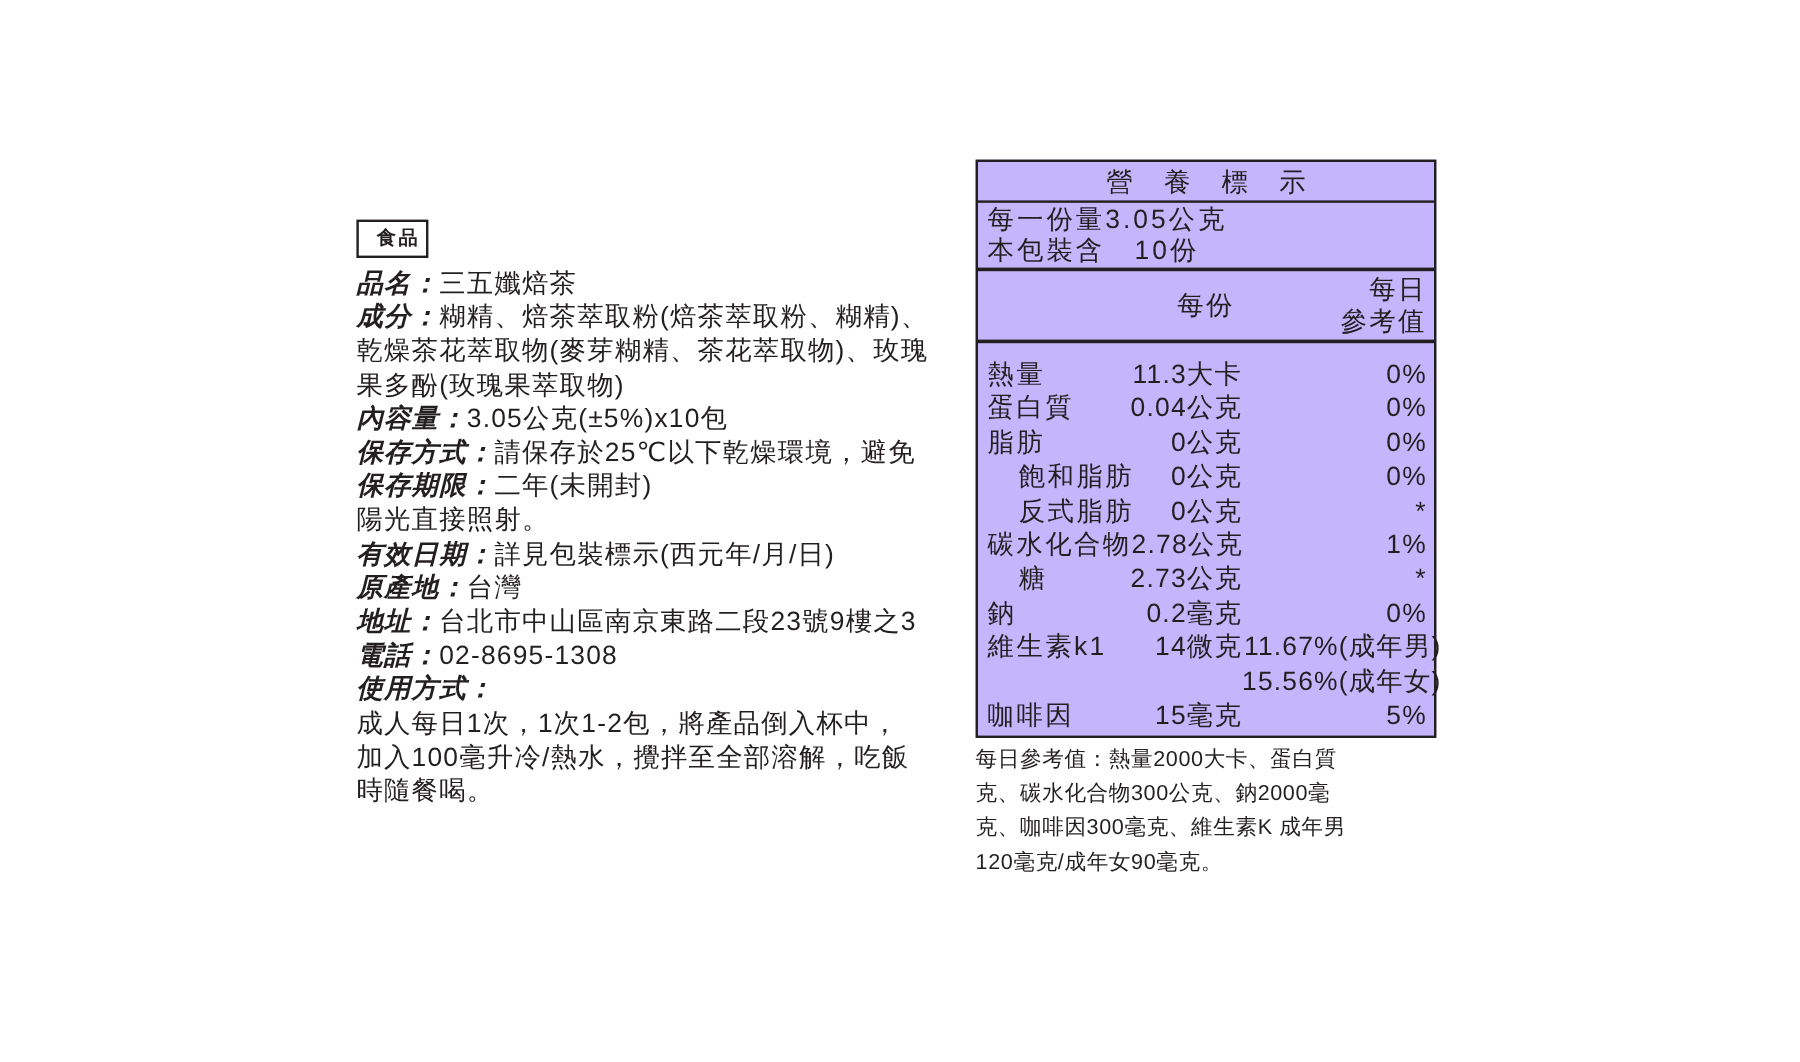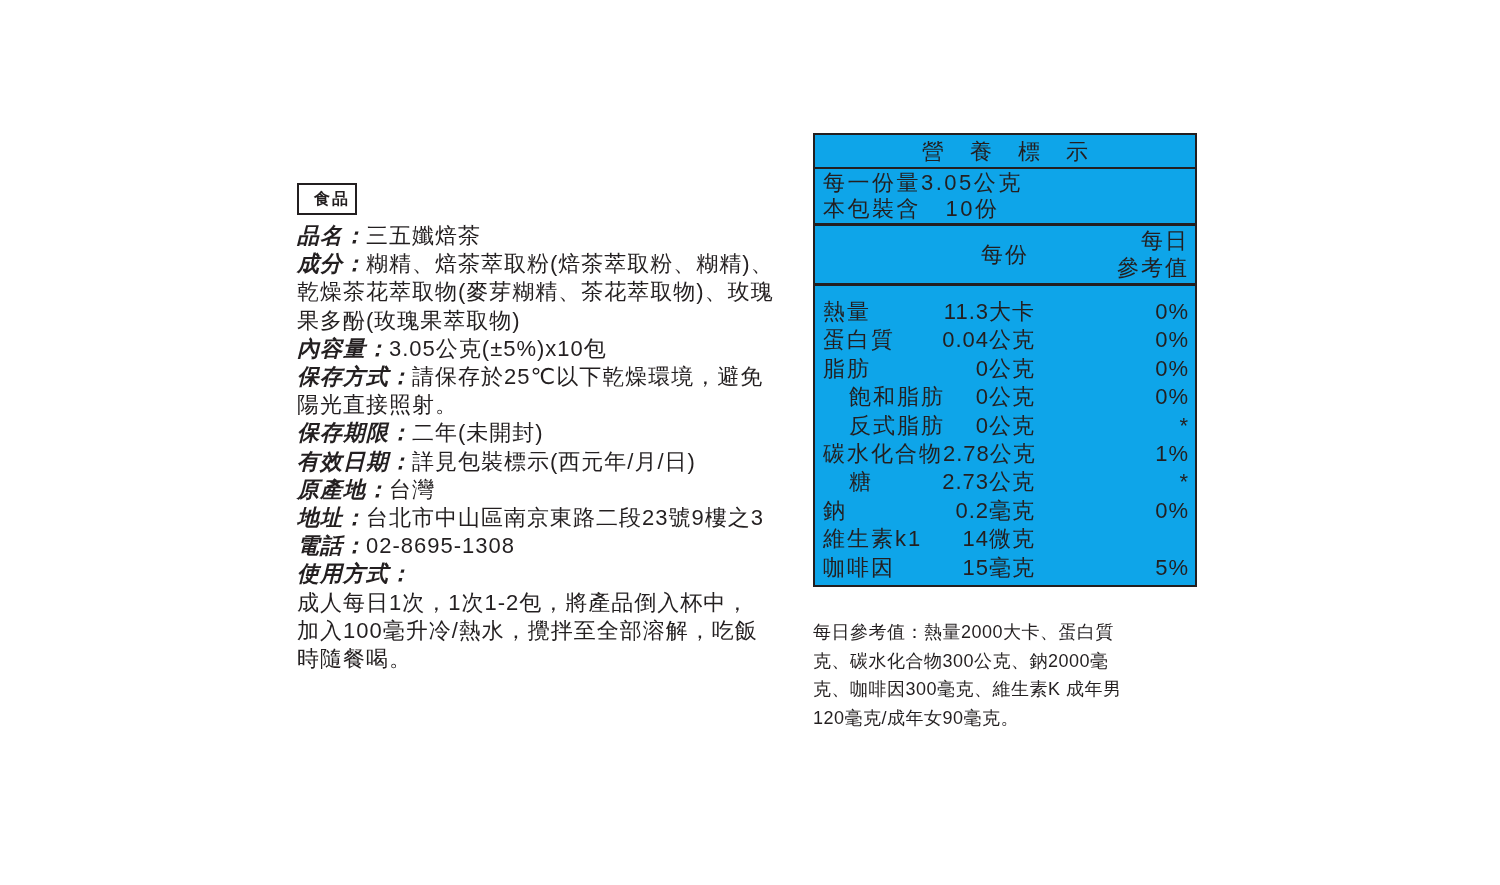--- a/index.html
+++ b/index.html
@@ -43,21 +43,21 @@
 
   
   .nutrition-table {
     position: absolute;
     left: 813px;
     top: 133px;
     width: 384px;
     border: 2px solid #231f20;
     font-size: 22px;
     box-sizing: border-box;
-    background: #0ea5e9;
+    background: #c4b5fd;
   }
   .nt-title {
     text-align: center;
     padding: 3px 0 2px 0;
     border-bottom: 2px solid #231f20;
     line-height: 27px;
   }
   .nt-title span { letter-spacing: 26px; margin-right: -26px; }
   .nt-serving {
     padding: 1px 6px 2px 8px;
@@ -118,22 +118,22 @@
   <div class="food-badge">
     <span>食品</span>
   </div>
   <div class="product-lines">
       <div class="pline"><span class="lbl">品名：</span><span class="val">三五孅焙茶</span></div>
       <div class="pline"><span class="lbl">成分：</span><span class="val">糊精、焙茶萃取粉(焙茶萃取粉、糊精)、</span></div>
       <div class="pline"><span class="lbl"></span><span class="val">乾燥茶花萃取物(麥芽糊精、茶花萃取物)、玫瑰</span></div>
       <div class="pline"><span class="lbl"></span><span class="val">果多酚(玫瑰果萃取物)</span></div>
       <div class="pline"><span class="lbl">內容量：</span><span class="val">3.05公克(±5%)x10包</span></div>
       <div class="pline"><span class="lbl">保存方式：</span><span class="val">請保存於25℃以下乾燥環境，避免</span></div>
+      <div class="pline"><span class="lbl">保存期限：</span><span class="val">二年(未開封)</span></div>
       <div class="pline"><span class="lbl"></span><span class="val">陽光直接照射。</span></div>
-      <div class="pline"><span class="lbl">保存期限：</span><span class="val">二年(未開封)</span></div>
       <div class="pline"><span class="lbl">有效日期：</span><span class="val">詳見包裝標示(西元年/月/日)</span></div>
       <div class="pline"><span class="lbl">原產地：</span><span class="val">台灣</span></div>
       <div class="pline"><span class="lbl">地址：</span><span class="val">台北市中山區南京東路二段23號9樓之3</span></div>
       <div class="pline"><span class="lbl">電話：</span><span class="val">02-8695-1308</span></div>
       <div class="pline"><span class="lbl">使用方式：</span><span class="val"></span></div>
       <div class="pline"><span class="lbl"></span><span class="val">成人每日1次，1次1-2包，將產品倒入杯中，</span></div>
       <div class="pline"><span class="lbl"></span><span class="val">加入100毫升冷/熱水，攪拌至全部溶解，吃飯</span></div>
       <div class="pline"><span class="lbl"></span><span class="val">時隨餐喝。</span></div>
     </div>
 </div>
@@ -232,20 +232,24 @@
     <span class="dv">
       <div>0%</div>
       <div></div>
     </span>
   </div>
       <div class="nt-row">
     <span class="nq">
           <span class="name">維生素k1</span>
           <span class="amount">14微克</span>
         </span>
+    <span class="dv">
+      <div>11.67%(成年男)</div>
+      <div>15.56%(成年女)</div>
+    </span>
   </div>
       <div class="nt-row">
     <span class="nq">
           <span class="name">咖啡因</span>
           <span class="amount">15毫克</span>
         </span>
     <span class="dv">
       <div>5%</div>
       <div></div>
     </span>

